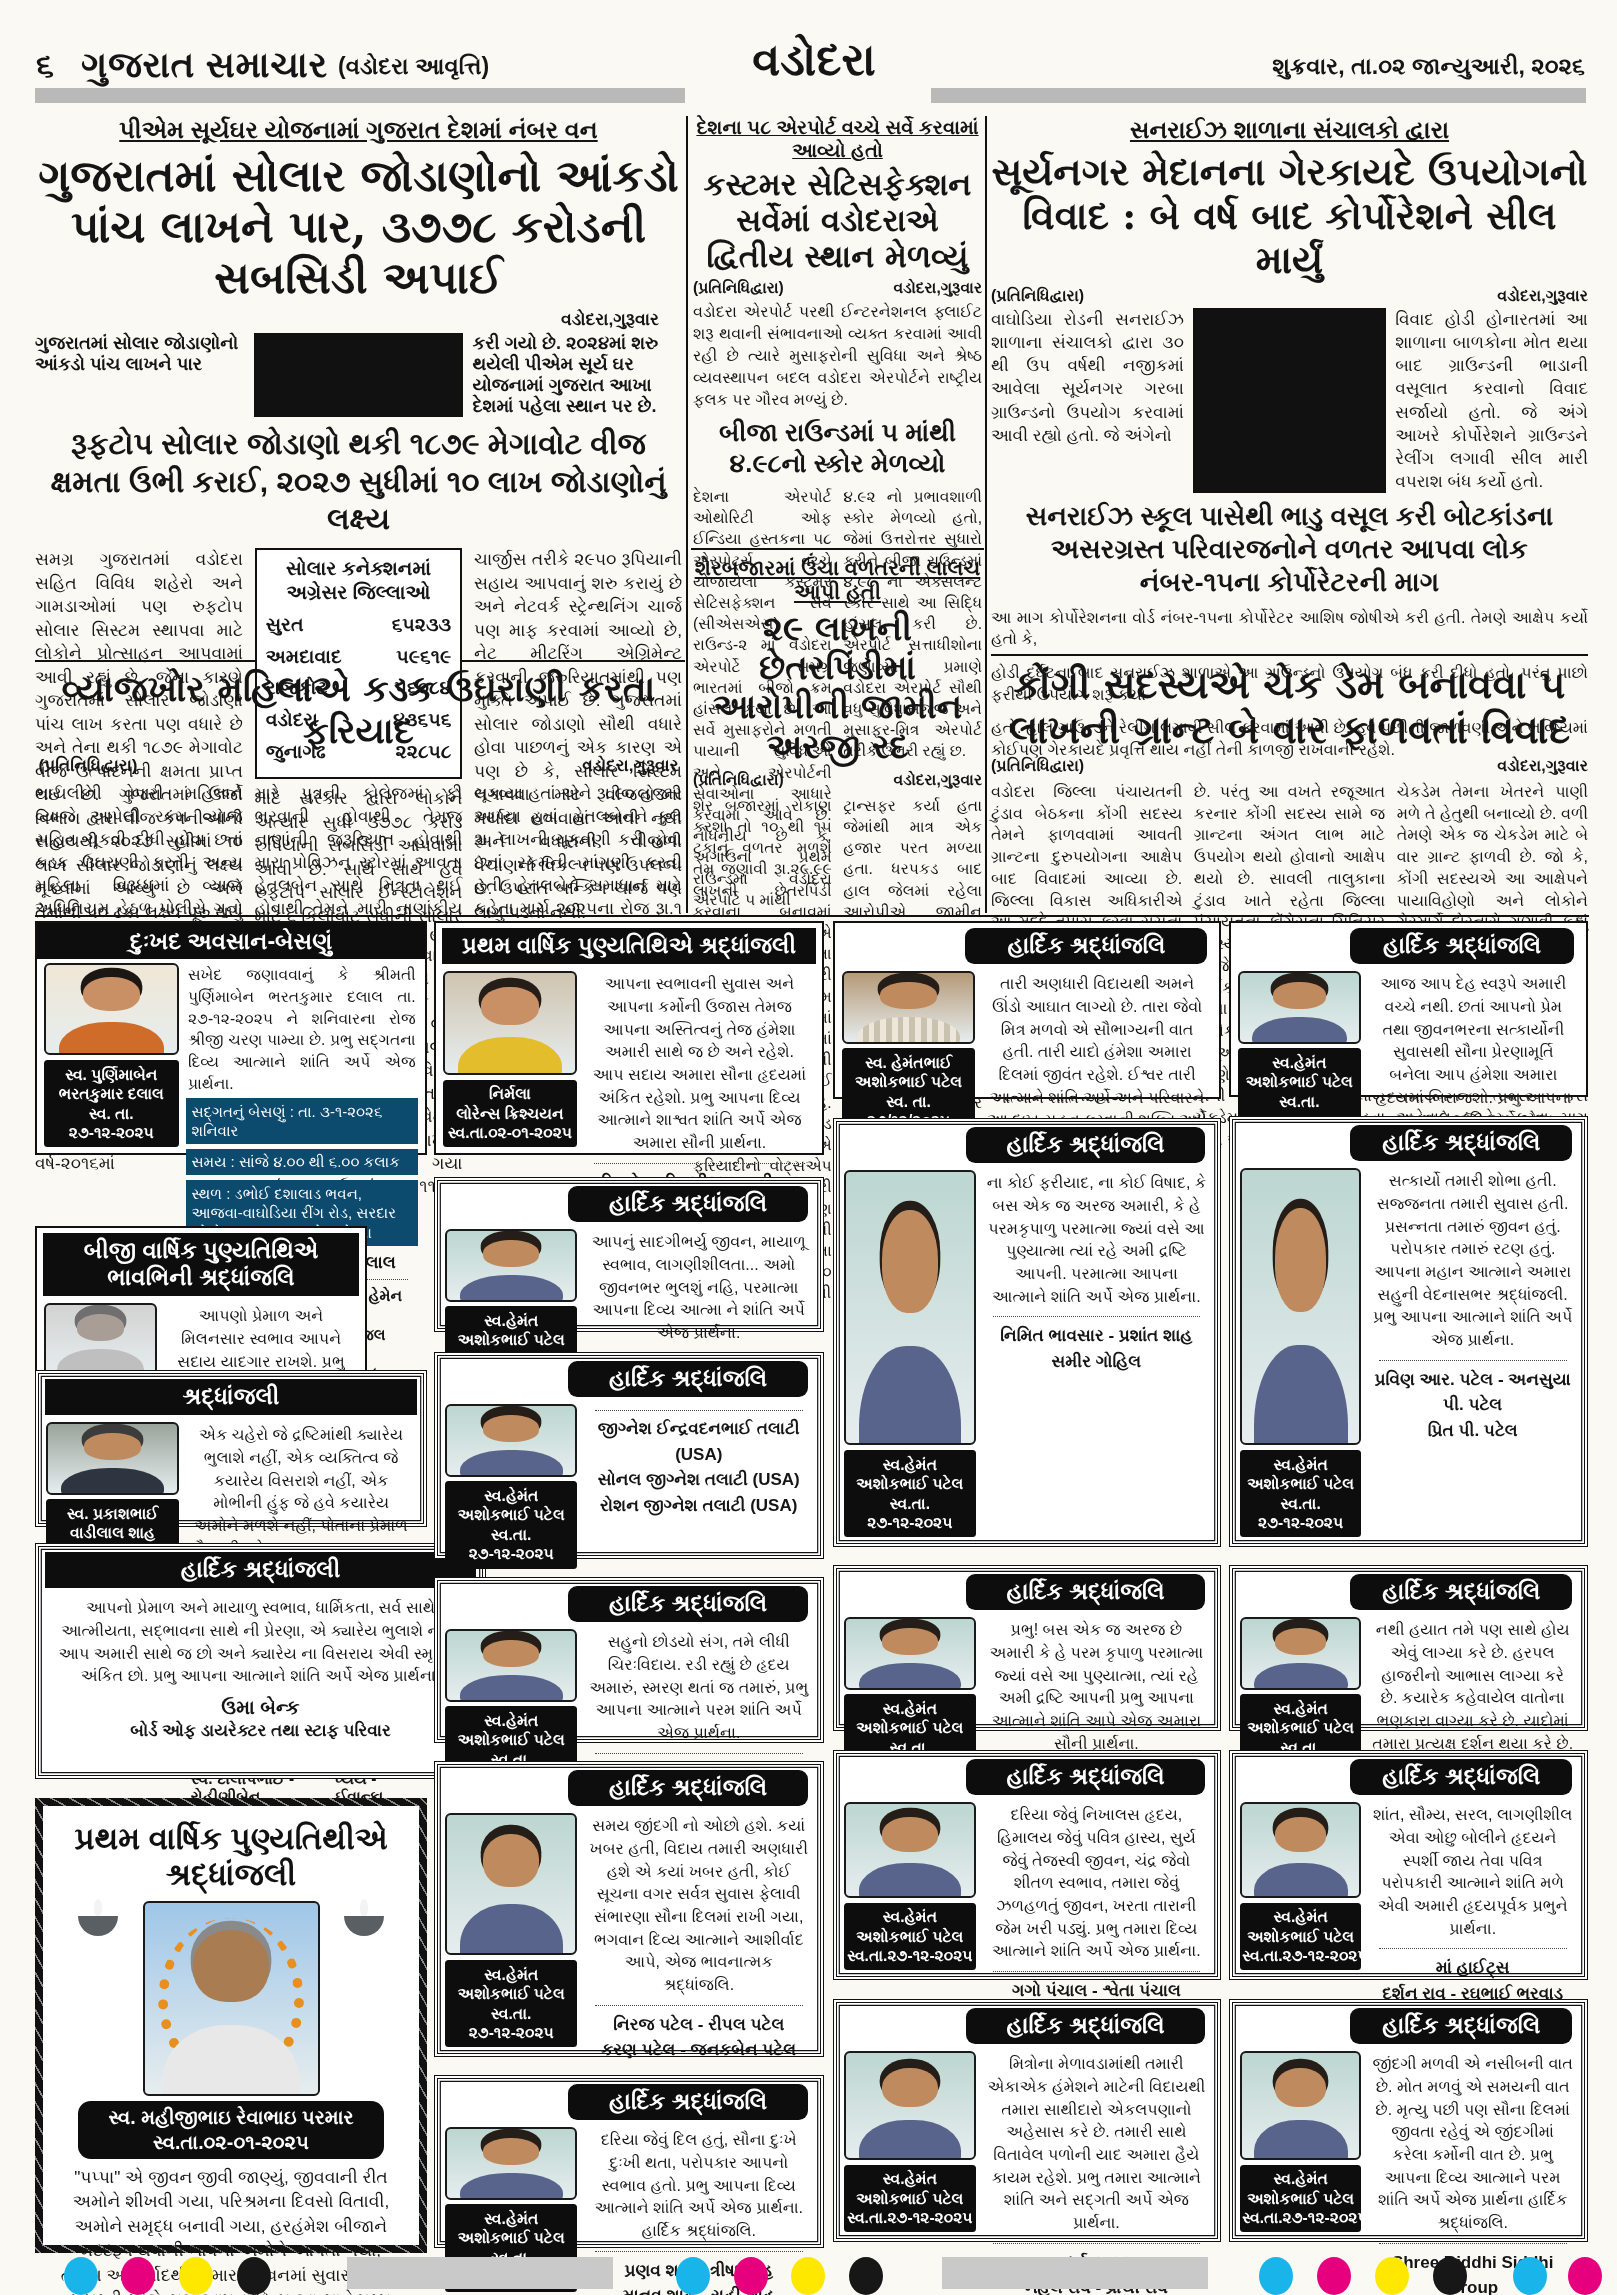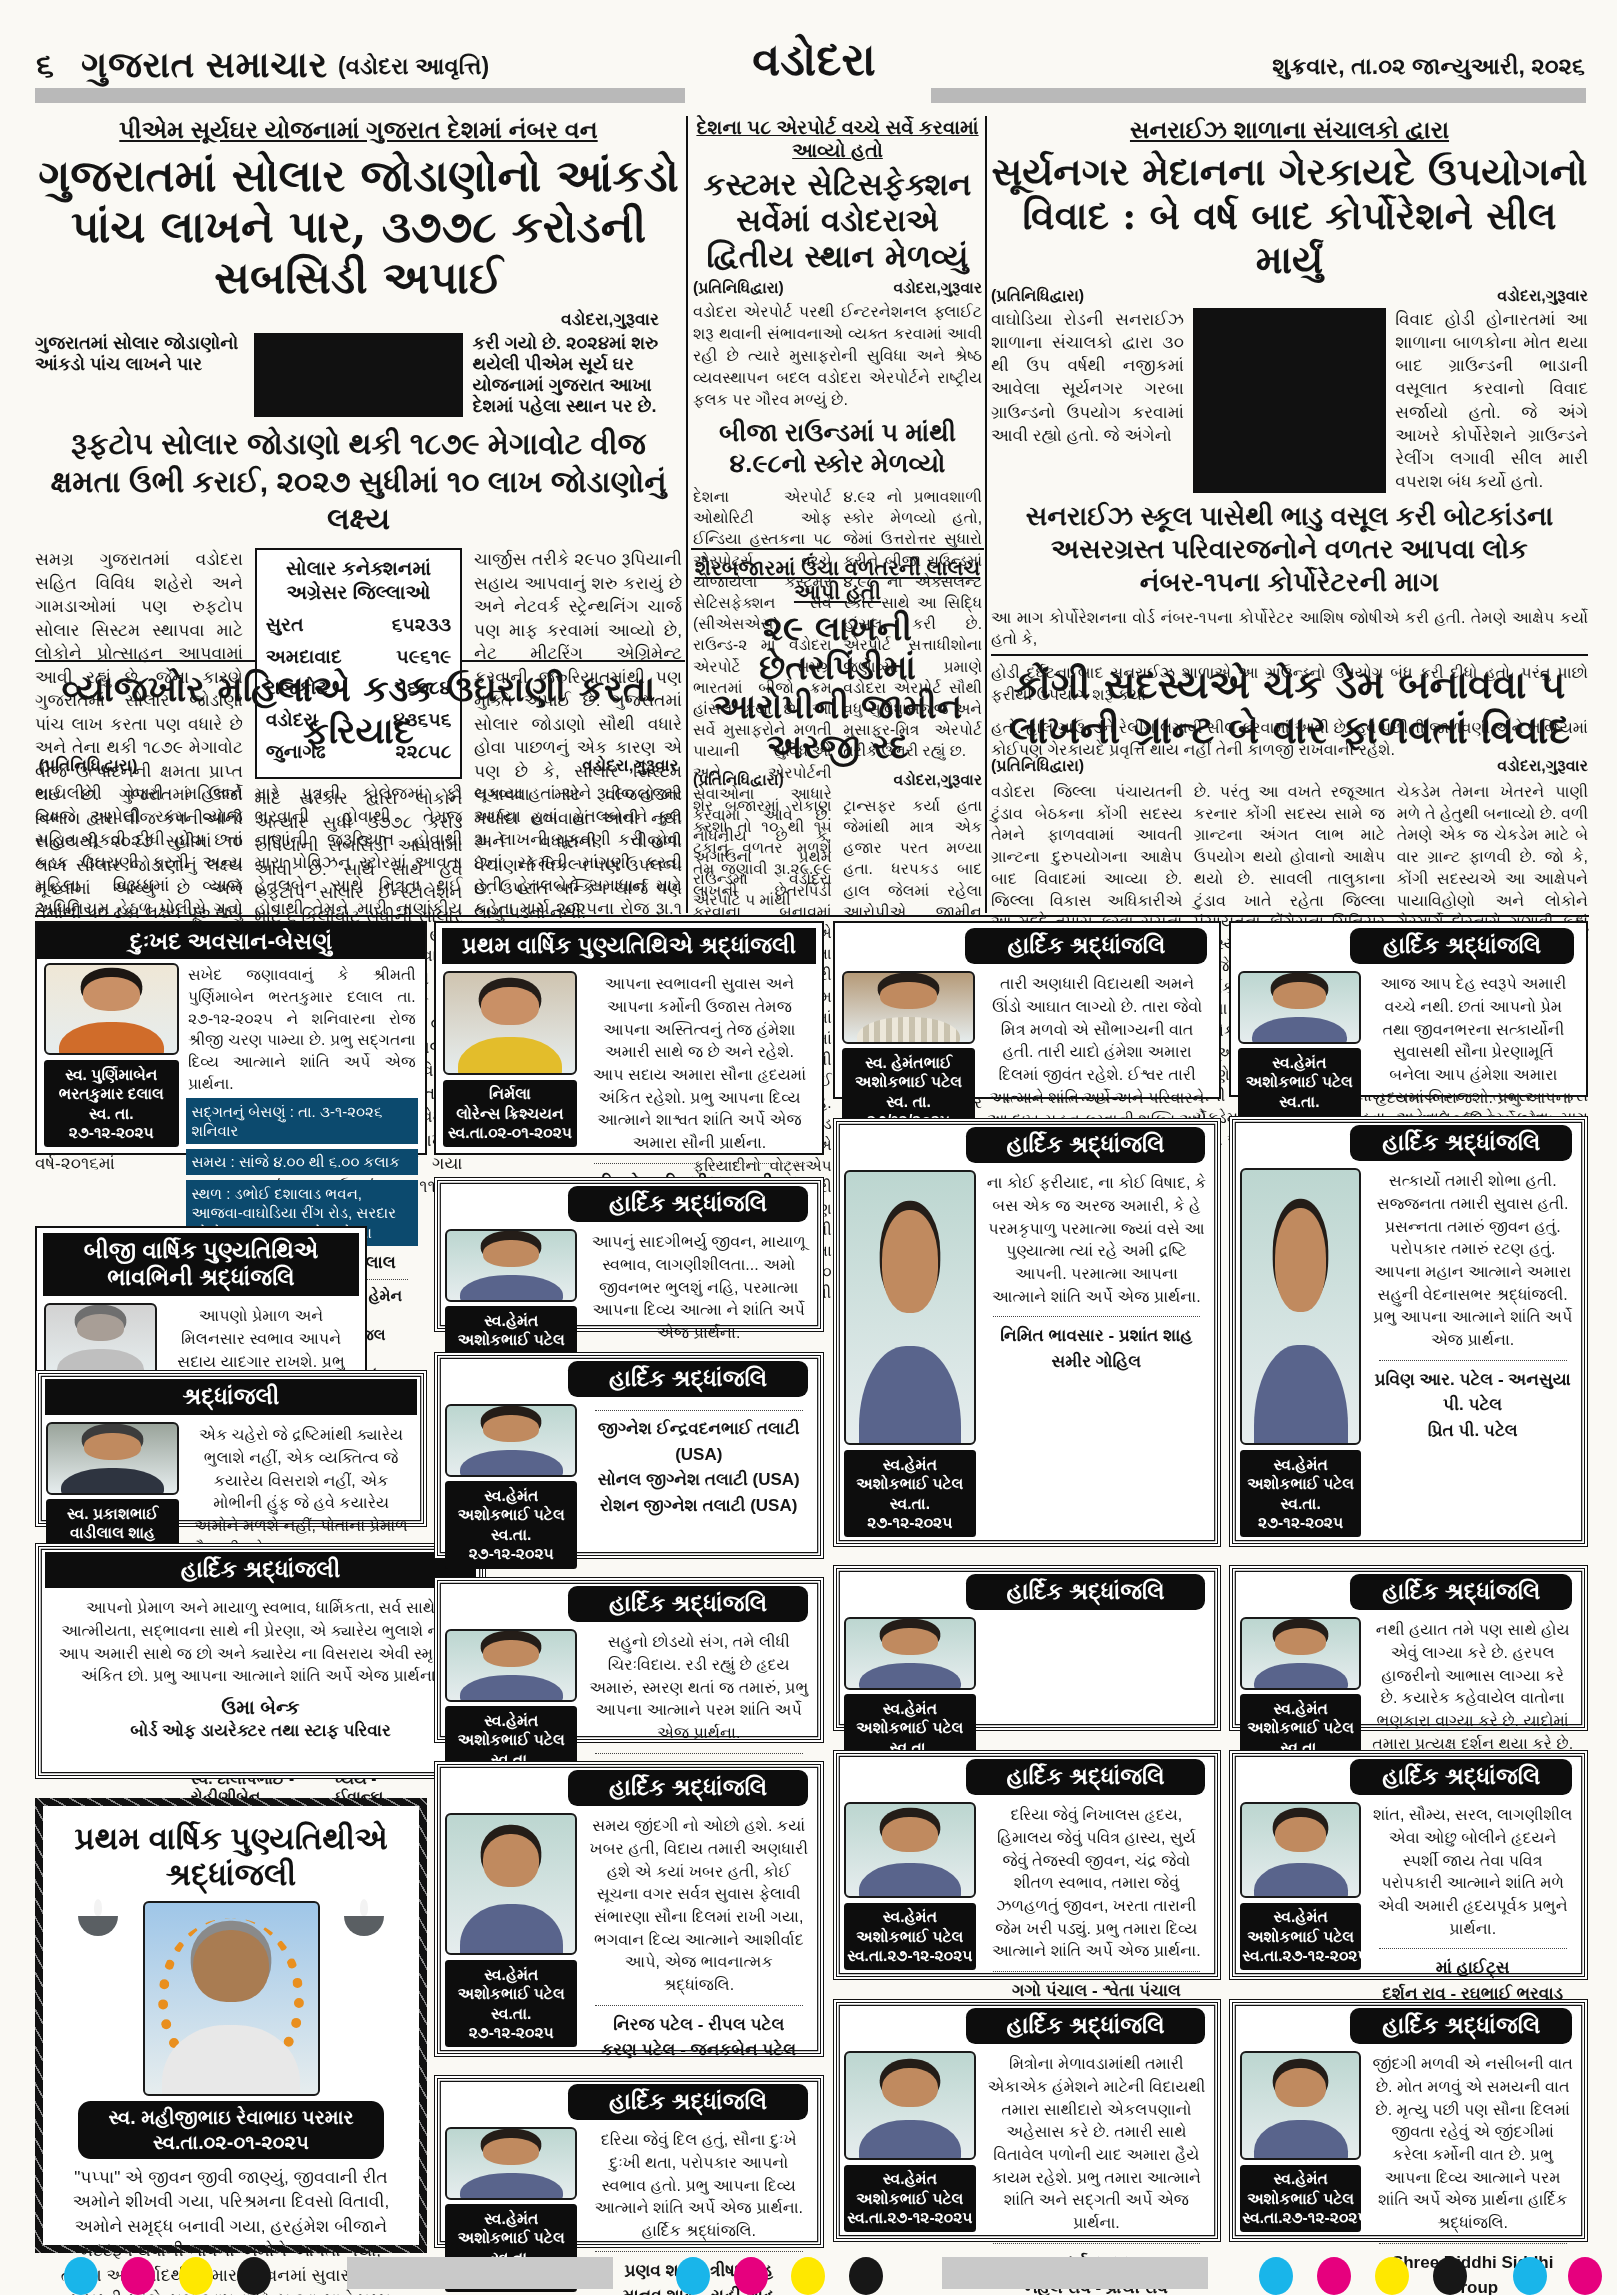--- a/index.html
+++ b/index.html
@@ -516,20 +516,28 @@
         <div class="obit-header pill">હાર્દિક શ્રદ્ધાંજલિ</div>
         <div class="obit-row">
           <div class="obit-photocol">
             <div class="photo v-hemant"></div>
             <div class="obit-caption">
               <div class="line">સ્વ.હેમંત</div>
               <div class="line">અશોકભાઈ પટેલ</div>
               <div class="line">સ્વ.તા. ૨૭-૧૨-૨૦૨૫</div>
             </div>
           </div>
+          <div class="obit-textcol">
+            <div class="obit-body">પ્રભુ! બસ એક જ અરજ છે અમારી કે હે પરમ કૃપાળુ પરમાત્મા જ્યાં વસે આ પુણ્યાત્મા, ત્યાં રહે અમી દ્રષ્ટિ આપની પ્રભુ આપના આત્માને શાંતિ આપે એજ અમારા સૌની પ્રાર્થના.</div>
+            <div class="obit-div"></div>
+            <div class="obit-names">
+              <div class="line">નિરજ પટેલ - રીપલ પટેલ</div>
+              <div class="line">કરણ પટેલ</div>
+            </div>
+          </div>
         </div>
       </div>
       <div class="obit b-ornate" style="left: 833px; top: 1750px; width: 388px; height: 230px;">
         <div class="obit-header pill">હાર્દિક શ્રદ્ધાંજલિ</div>
         <div class="obit-row">
           <div class="obit-photocol">
             <div class="photo v-hemant"></div>
             <div class="obit-caption">
               <div class="line">સ્વ.હેમંત</div>
               <div class="line">અશોકભાઈ પટેલ</div>

